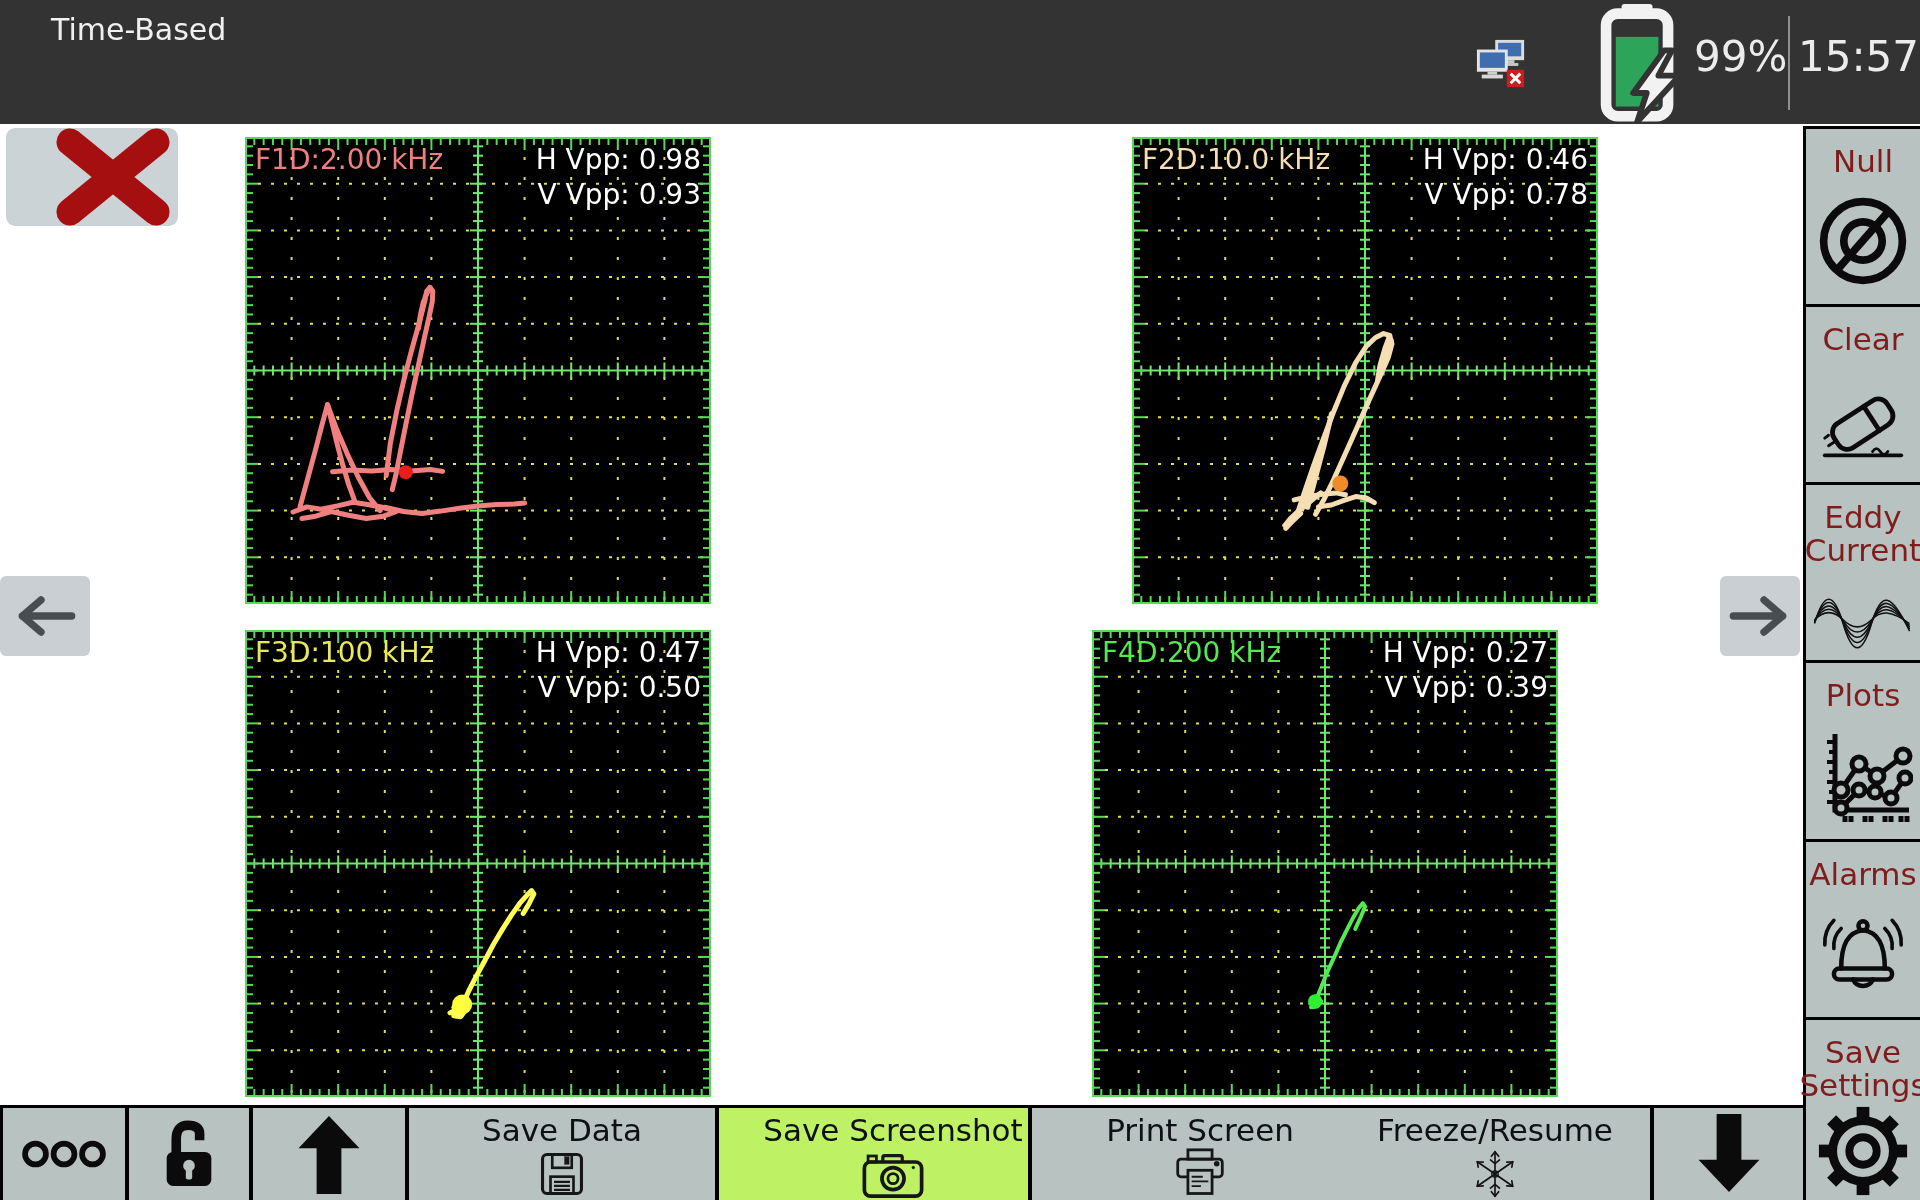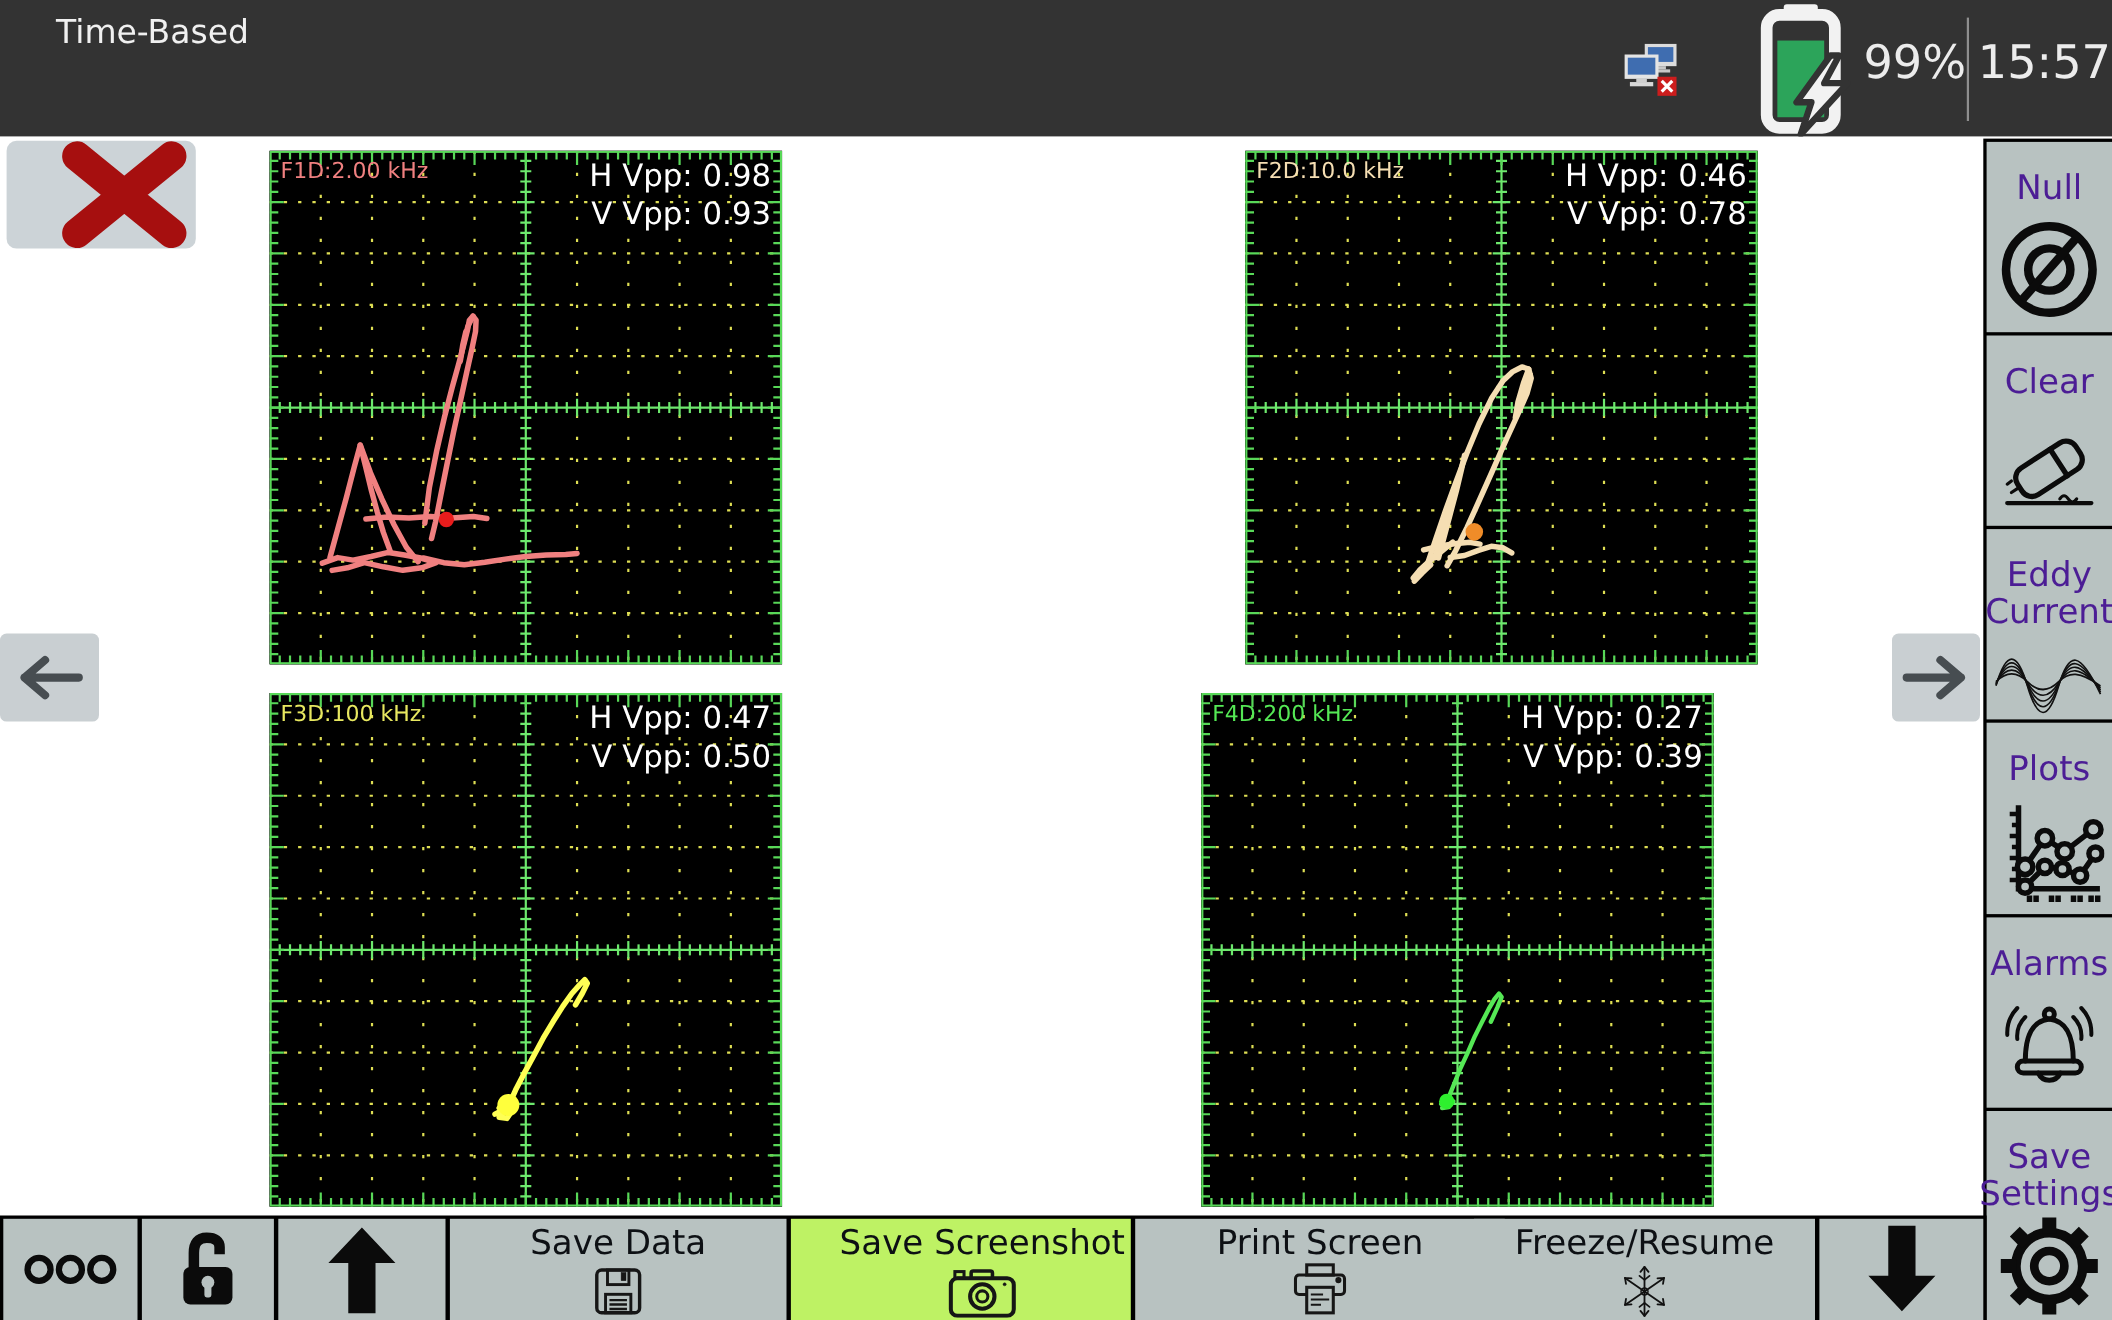--- a/index.html
+++ b/index.html
@@ -15,36 +15,36 @@
   .battery-pct { left:1694px; top:32px; font-size:42px; color:#ececec; }
   .clock-divider { left:1788px; top:16px; width:2px; height:94px; background:#8f8f8f; }
   .clock { left:1798px; top:32px; font-size:42px; color:#ececec; }
 
   
   .close-btn { left:6px; top:128px; width:172px; height:98px; background:#ccd3d7; border-radius:9px; }
 
   
   .plot { width:466px; height:467px; background:#000; }
   .plot svg.graticule { position:absolute; left:0; top:0; }
-  .plot-label { position:absolute; left:10px; top:6px; font-size:20px; }
+  .plot-label { position:absolute; left:10px; top:6px; font-size:28px; }
   .plot-vpp { position:absolute; right:10px; top:5px; text-align:right;
               font-size:28px; line-height:35px; color:#ffffff; }
   #plot1 { left:245px; top:137px; } #plot2 { left:1092px; top:137px;margin-left:40px; }
   #plot3 { left:245px; top:630px; } #plot4 { left:1092px; top:630px; }
 
   
   .nav-arrow { top:576px; width:90px; height:80px; background:#c9cfd2; border-radius:6px;
                display:flex; align-items:center; justify-content:center; }
   .nav-left { left:0; } .nav-right { left:1720px; width:80px; }
 
   
   .sidebar { left:1803px; top:126px; width:117px; height:1074px; background:#000;
              display:flex; flex-direction:column; gap:3px; padding:3px 0 0 3px; }
   .side-btn { flex:1; background:#b8c2c1; display:flex; flex-direction:column; align-items:center; }
-  .side-btn .lbl { margin-top:26px; font-size:31px; line-height:1.07; color:#4c1d95; text-align:center; }
+  .side-btn .lbl { margin-top:16px; font-size:31px; line-height:1.07; color:#7f1d1d; text-align:center; }
   .side-btn .ico { flex:1; display:flex; align-items:center; justify-content:center; }
 
   
   .bottombar { left:0; top:1105px; width:1806px; height:95px; background:#000; }
   .tool-btn { position:absolute; top:3px; height:92px; background:#b8c2c1;
               display:flex; flex-direction:column; align-items:center; }
   .tool-btn.active { background:#bef264;padding-left:39px; }
   .tool-btn .lbl { margin-top:4px; font-size:31px; color:#0d1014; }
   .tool-btn .ico { flex:1; display:flex; align-items:center; justify-content:center; }
   .tool-btn.icon-only { justify-content:center; }

